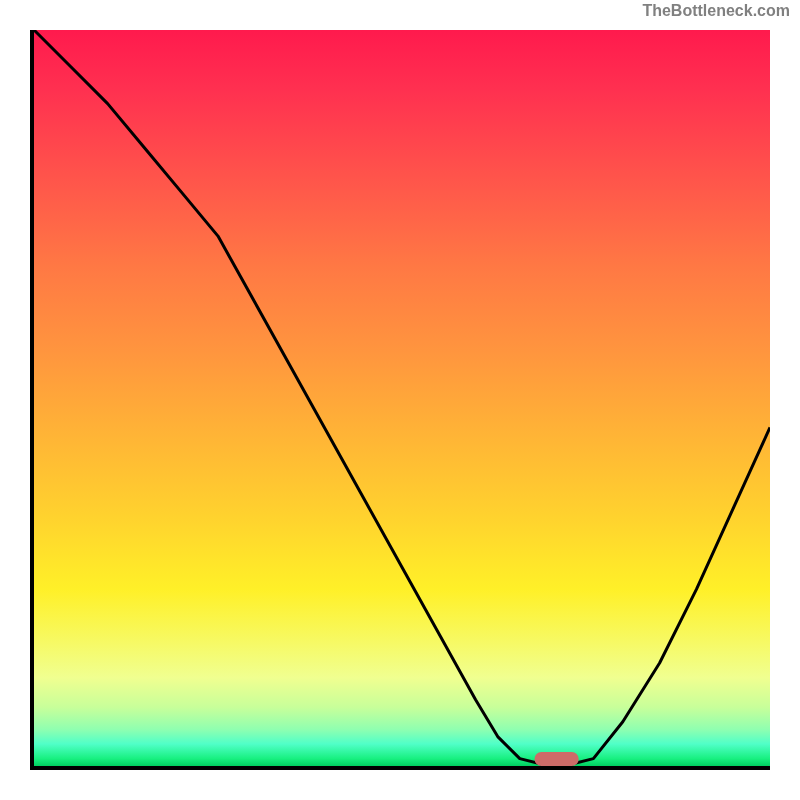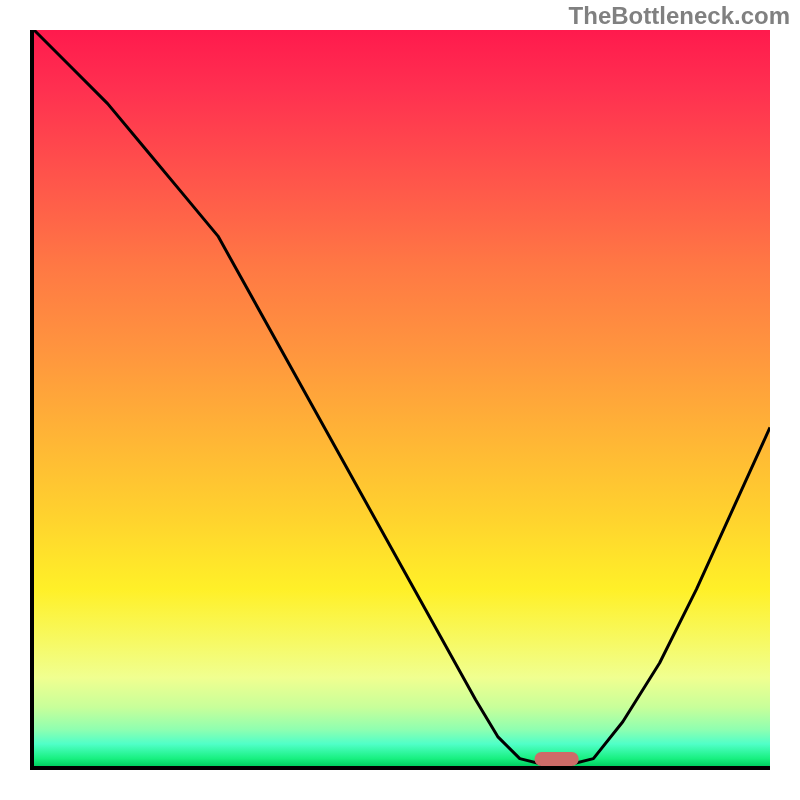--- a/index.html
+++ b/index.html
@@ -13,21 +13,21 @@
   .container {
     position: relative;
     width: 800px;
     height: 800px;
   }
   .watermark {
     position: absolute;
     top: 2px;
     right: 10px;
     font-family: Arial, Helvetica, sans-serif;
-    font-size: 24px;
+    font-size: 16px;
     font-weight: bold;
     color: #808080;
     z-index: 10;
   }
   .plot-frame {
     position: absolute;
     left: 30px;
     top: 30px;
     width: 740px;
     height: 740px;

